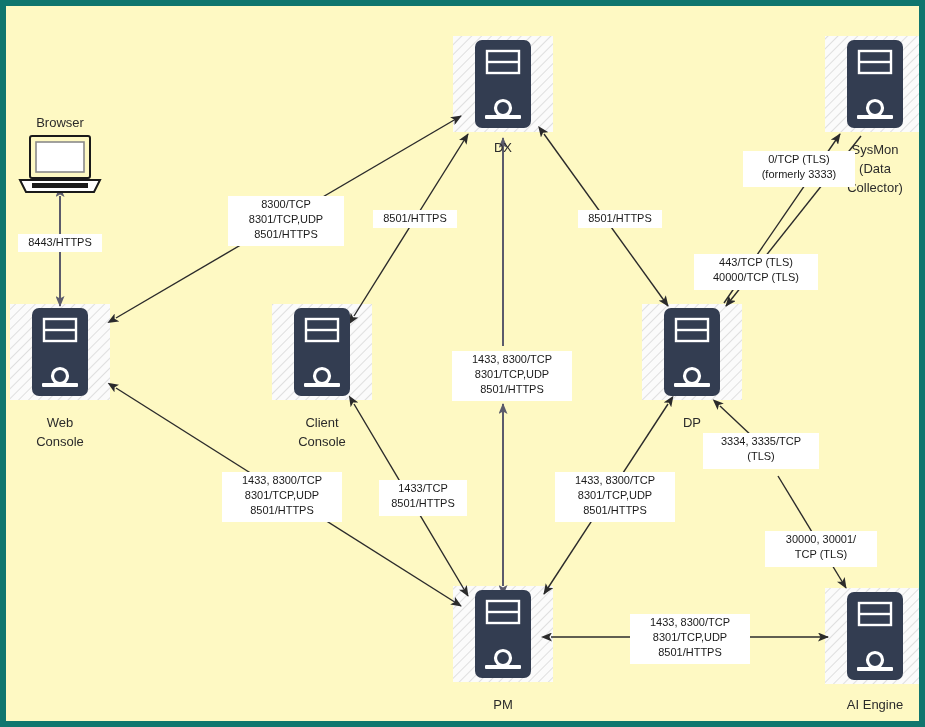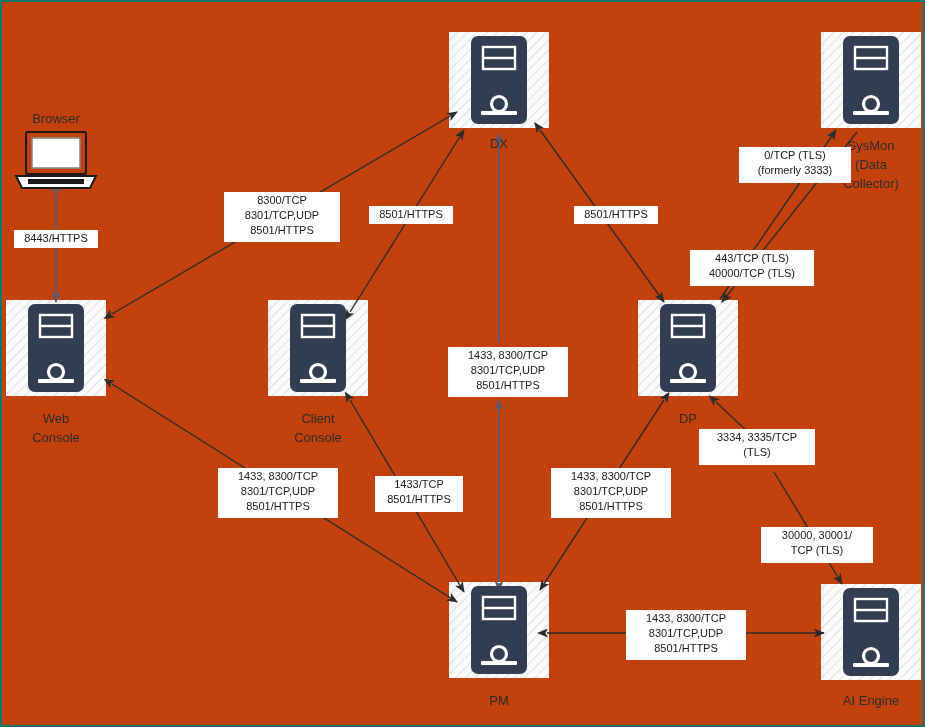--- a/index.html
+++ b/index.html
@@ -8,22 +8,22 @@
     background: #ffffff;
   }
   body {
     font-family: "Liberation Sans", sans-serif;
   }
   #diagram-frame {
     position: relative;
     width: 925px;
     height: 727px;
     box-sizing: border-box;
-    border: 2px solid #0f766e;
-    background: #c2410c;
+    border: 6px solid #0f766e;
+    background: #fef9c3;
     overflow: hidden;
   }
   svg#diagram-canvas {
     position: absolute;
     left: 0;
     top: 0;
     width: 925px;
     height: 727px;
     display: block;
   }

